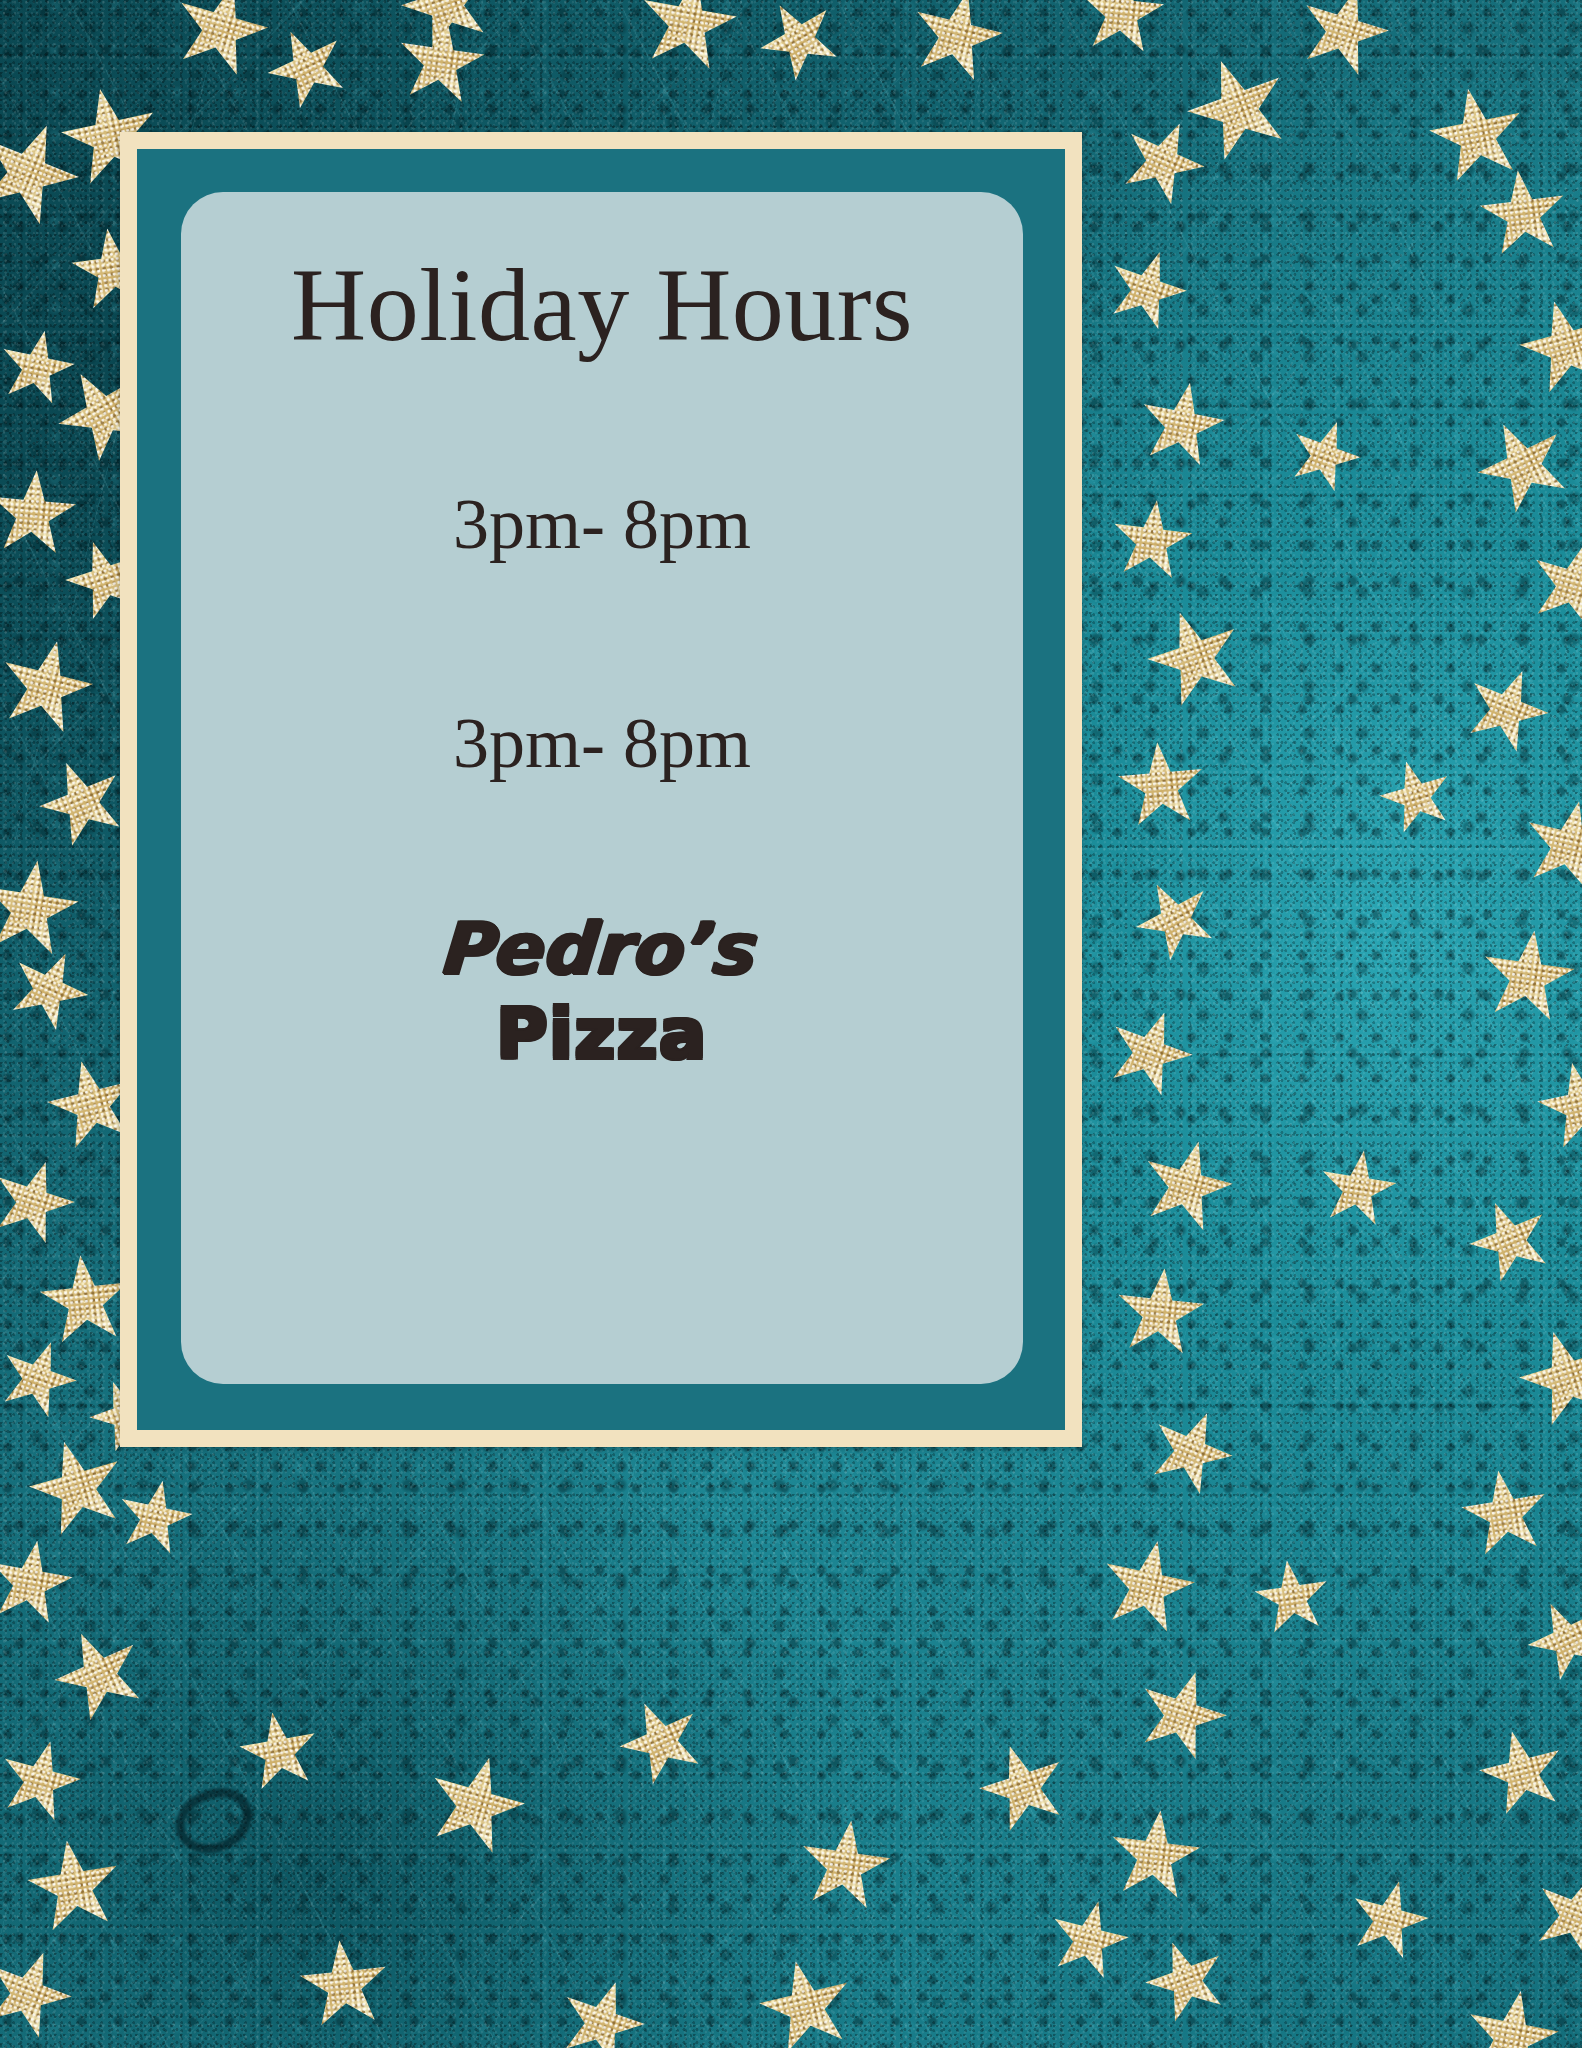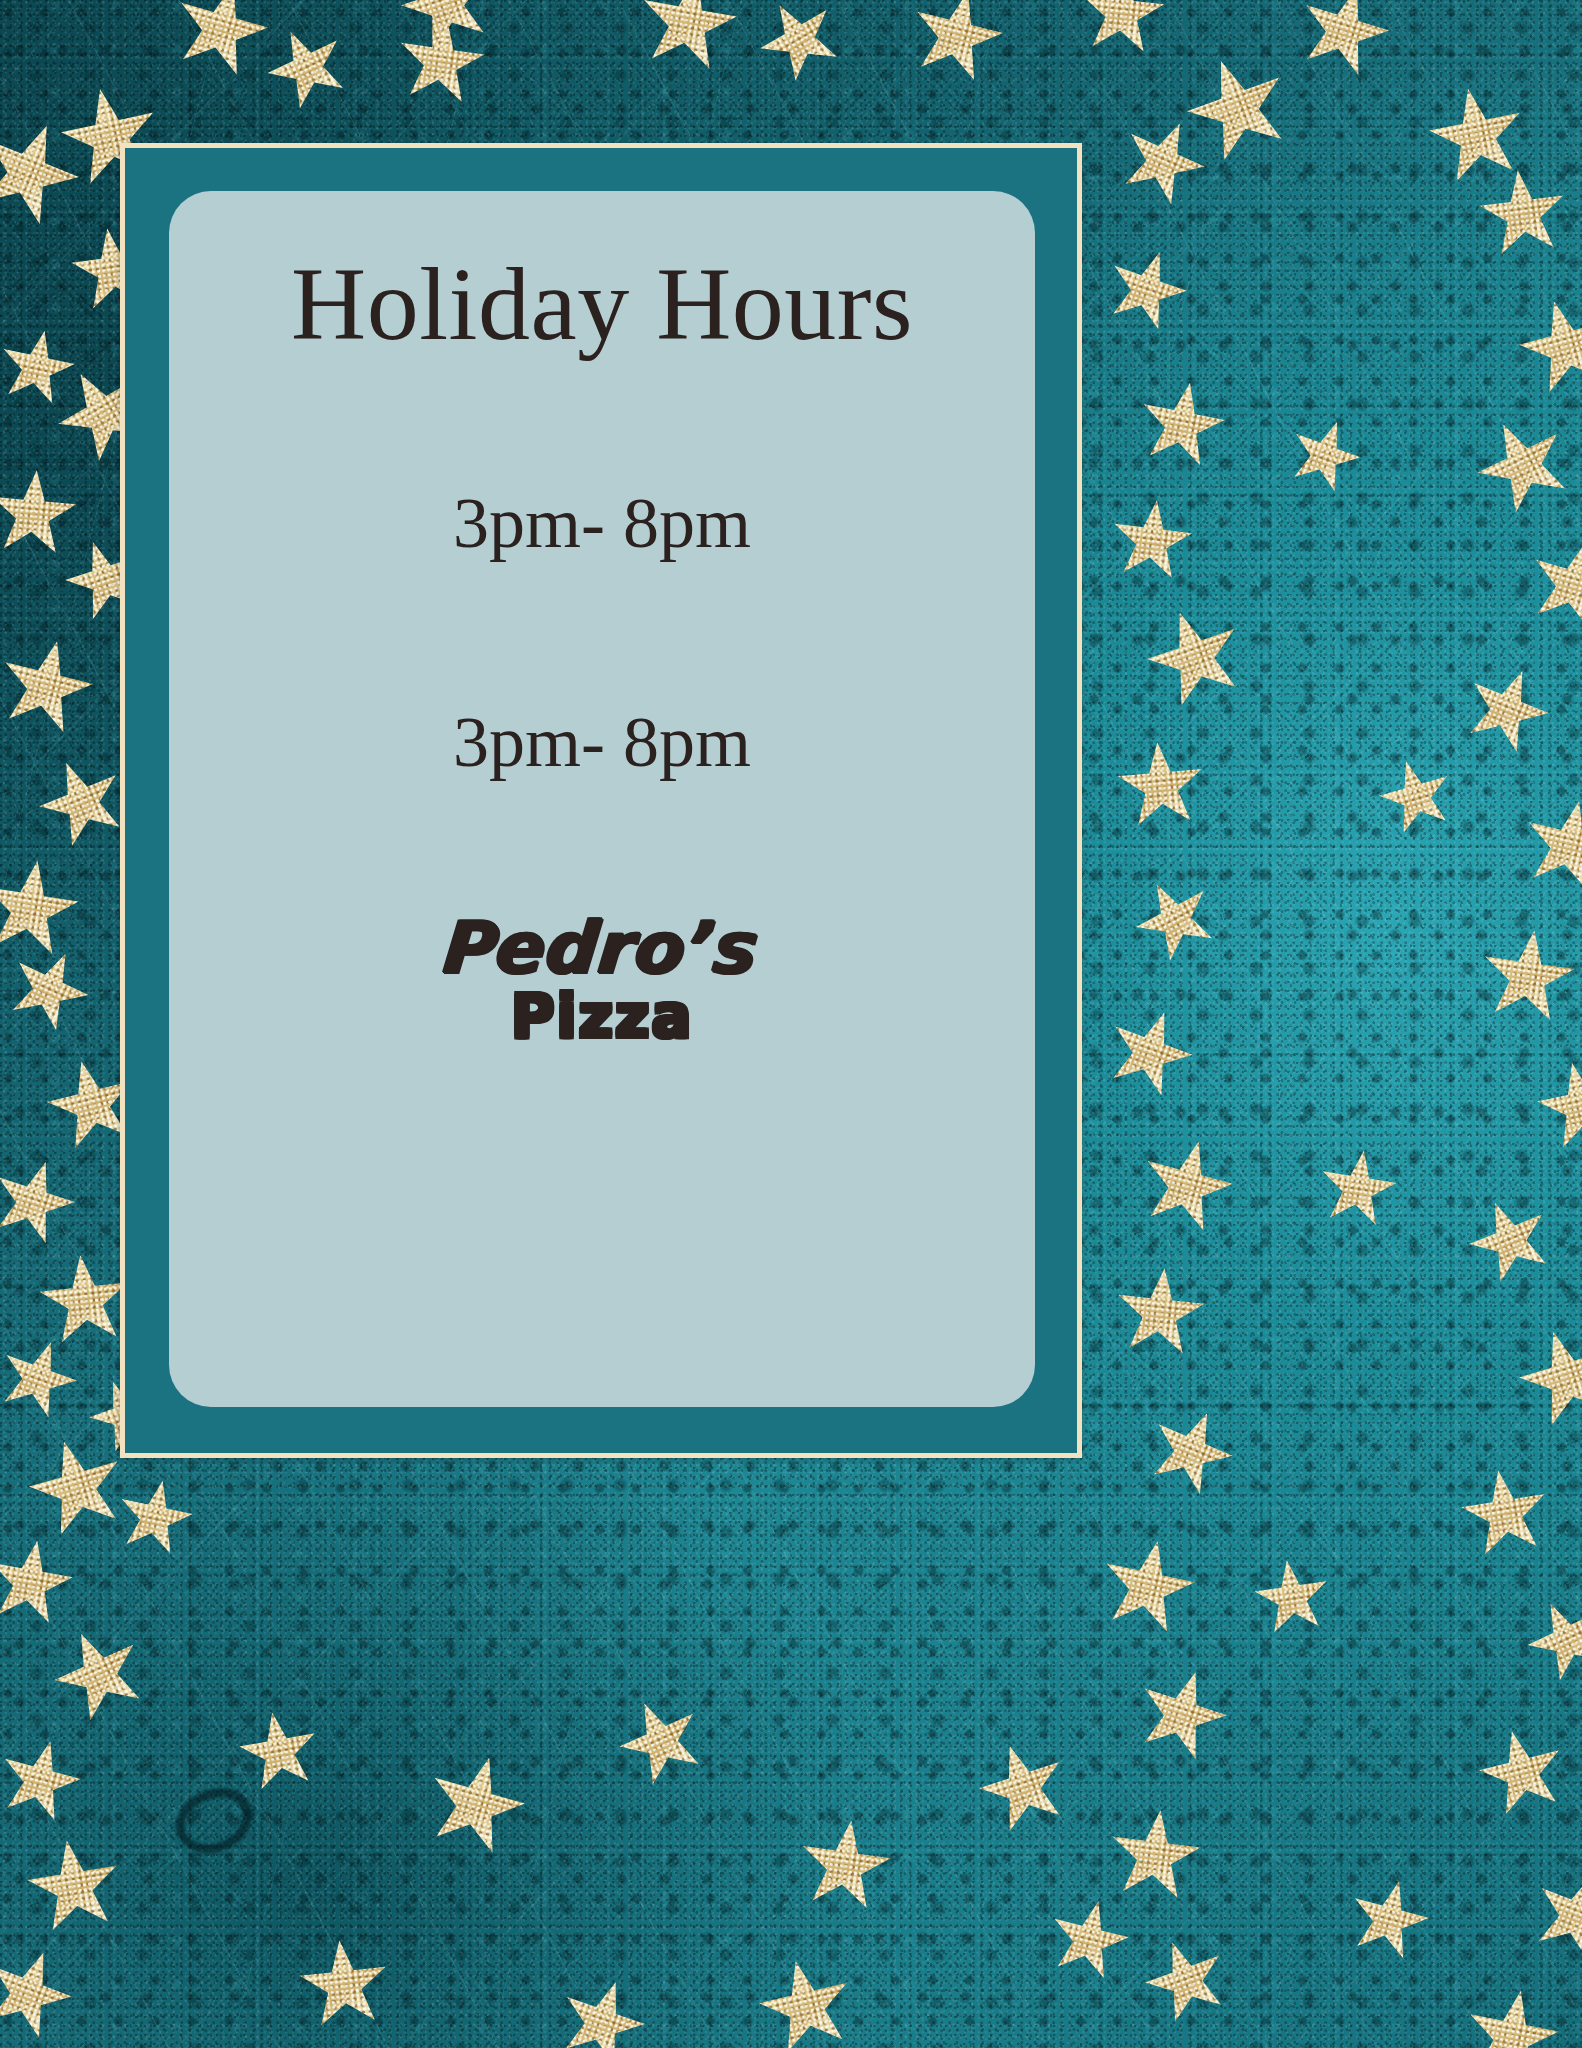--- a/index.html
+++ b/index.html
@@ -68,23 +68,23 @@
       radial-gradient(circle at 44% 78%, rgba(255,248,210,.8) 0 1px, transparent 2px),
       linear-gradient(150deg, #f4e9c2 0%, #e2cf95 28%, #cdae68 55%, #eadfb4 78%, #c9a558 100%);
     background-size: 5px 5px, 7px 7px, 6px 6px, 100% 100%;
     clip-path: polygon(50% 0%, 62.5% 35.5%, 99% 35.5%, 69% 58%, 80.5% 94%, 50% 72%, 19.5% 94%, 31% 58%, 1% 35.5%, 37.5% 35.5%);
     filter: drop-shadow(1px 2px 2px rgba(0,25,30,.45));
   }
 
   
   .frame-outer {
     position:absolute;
-    left:120px; top:143px; width:962px; height:1315px;
+    left:120px; top:132px; width:962px; height:1315px;
     background:#f2e2bf;
-    padding:5px;
+    padding:17px;
     box-shadow:0 2px 6px rgba(0,20,25,.3);
   }
   .frame-teal {
     width:100%; height:100%;
     background:#1b7280;
     padding:43px 42px 46px 44px;
   }
   .card {
     width:100%; height:100%;
     background:#b5ced2;
@@ -138,25 +138,25 @@
     letter-spacing:1px;
     line-height:1;
     transform:skewX(-6deg);
     display:inline-block;
     text-shadow:
       1px 0 0 #2b2220, -1px 0 0 #2b2220, 0 1px 0 #2b2220, 0 -1px 0 #2b2220,
       2px 1px 0 #2b2220, -2px -1px 0 #2b2220;
   }
   .logo-bottom {
     font-family:"DejaVu Sans", sans-serif;
-    font-size:60px;
+    font-size:70px;
     font-weight:700;
     letter-spacing:1.5px;
     line-height:1;
-    margin-top:2px;
+    margin-top:14px;
     display:block;
     text-shadow:
       2px 0 0 #2b2220, -2px 0 0 #2b2220, 0 2px 0 #2b2220, 0 -2px 0 #2b2220,
       2px 2px 0 #2b2220, -2px -2px 0 #2b2220, 2px -2px 0 #2b2220, -2px 2px 0 #2b2220;
   }
 
   
   .smudge {
     position:absolute; left:175px; top:1790px; width:78px; height:62px;
     border:9px solid rgba(0,18,24,.55);

